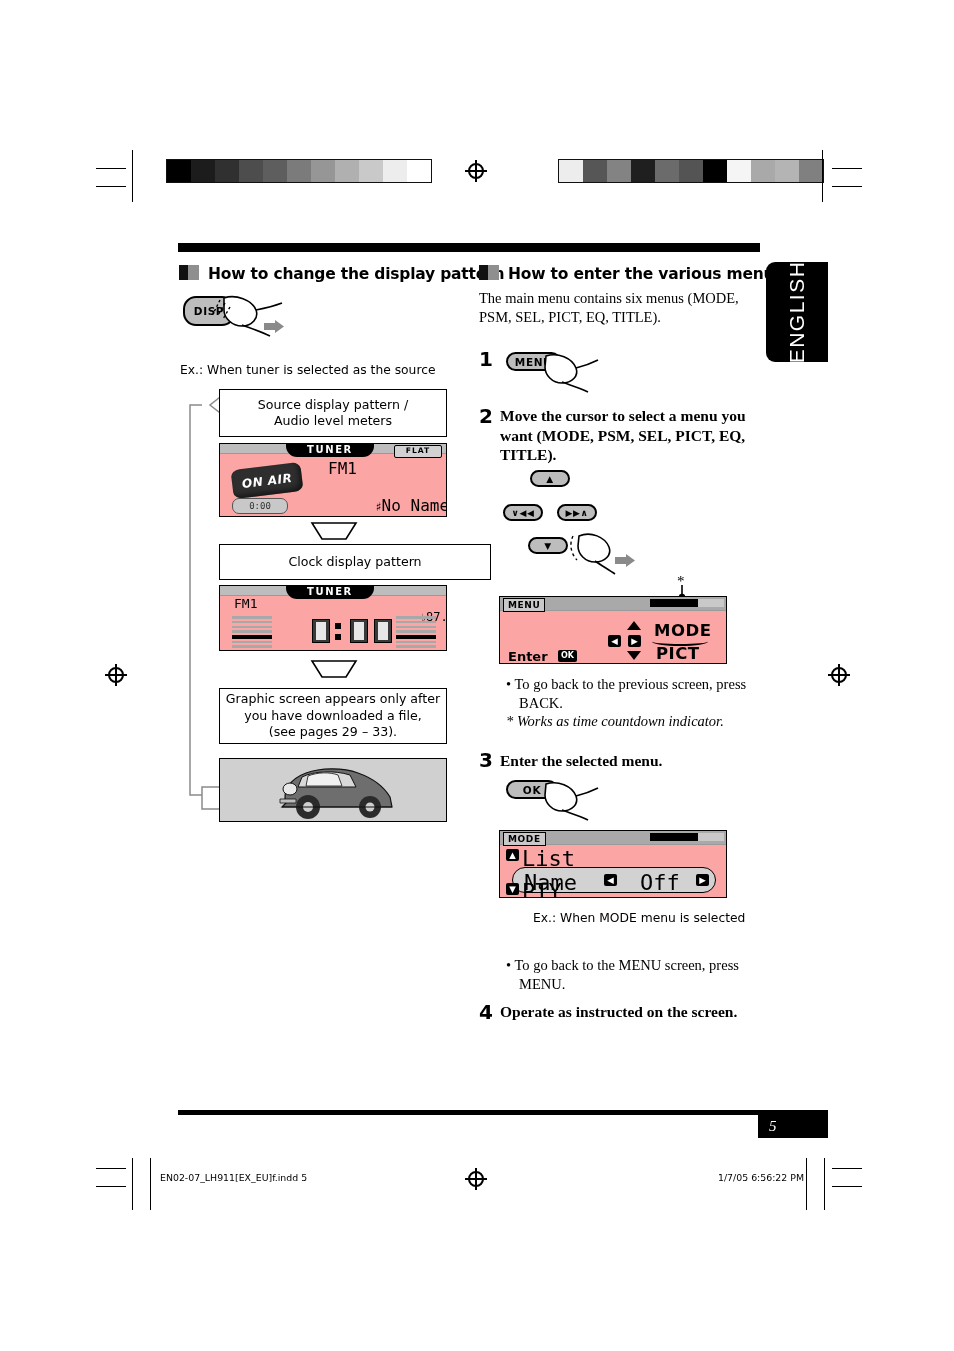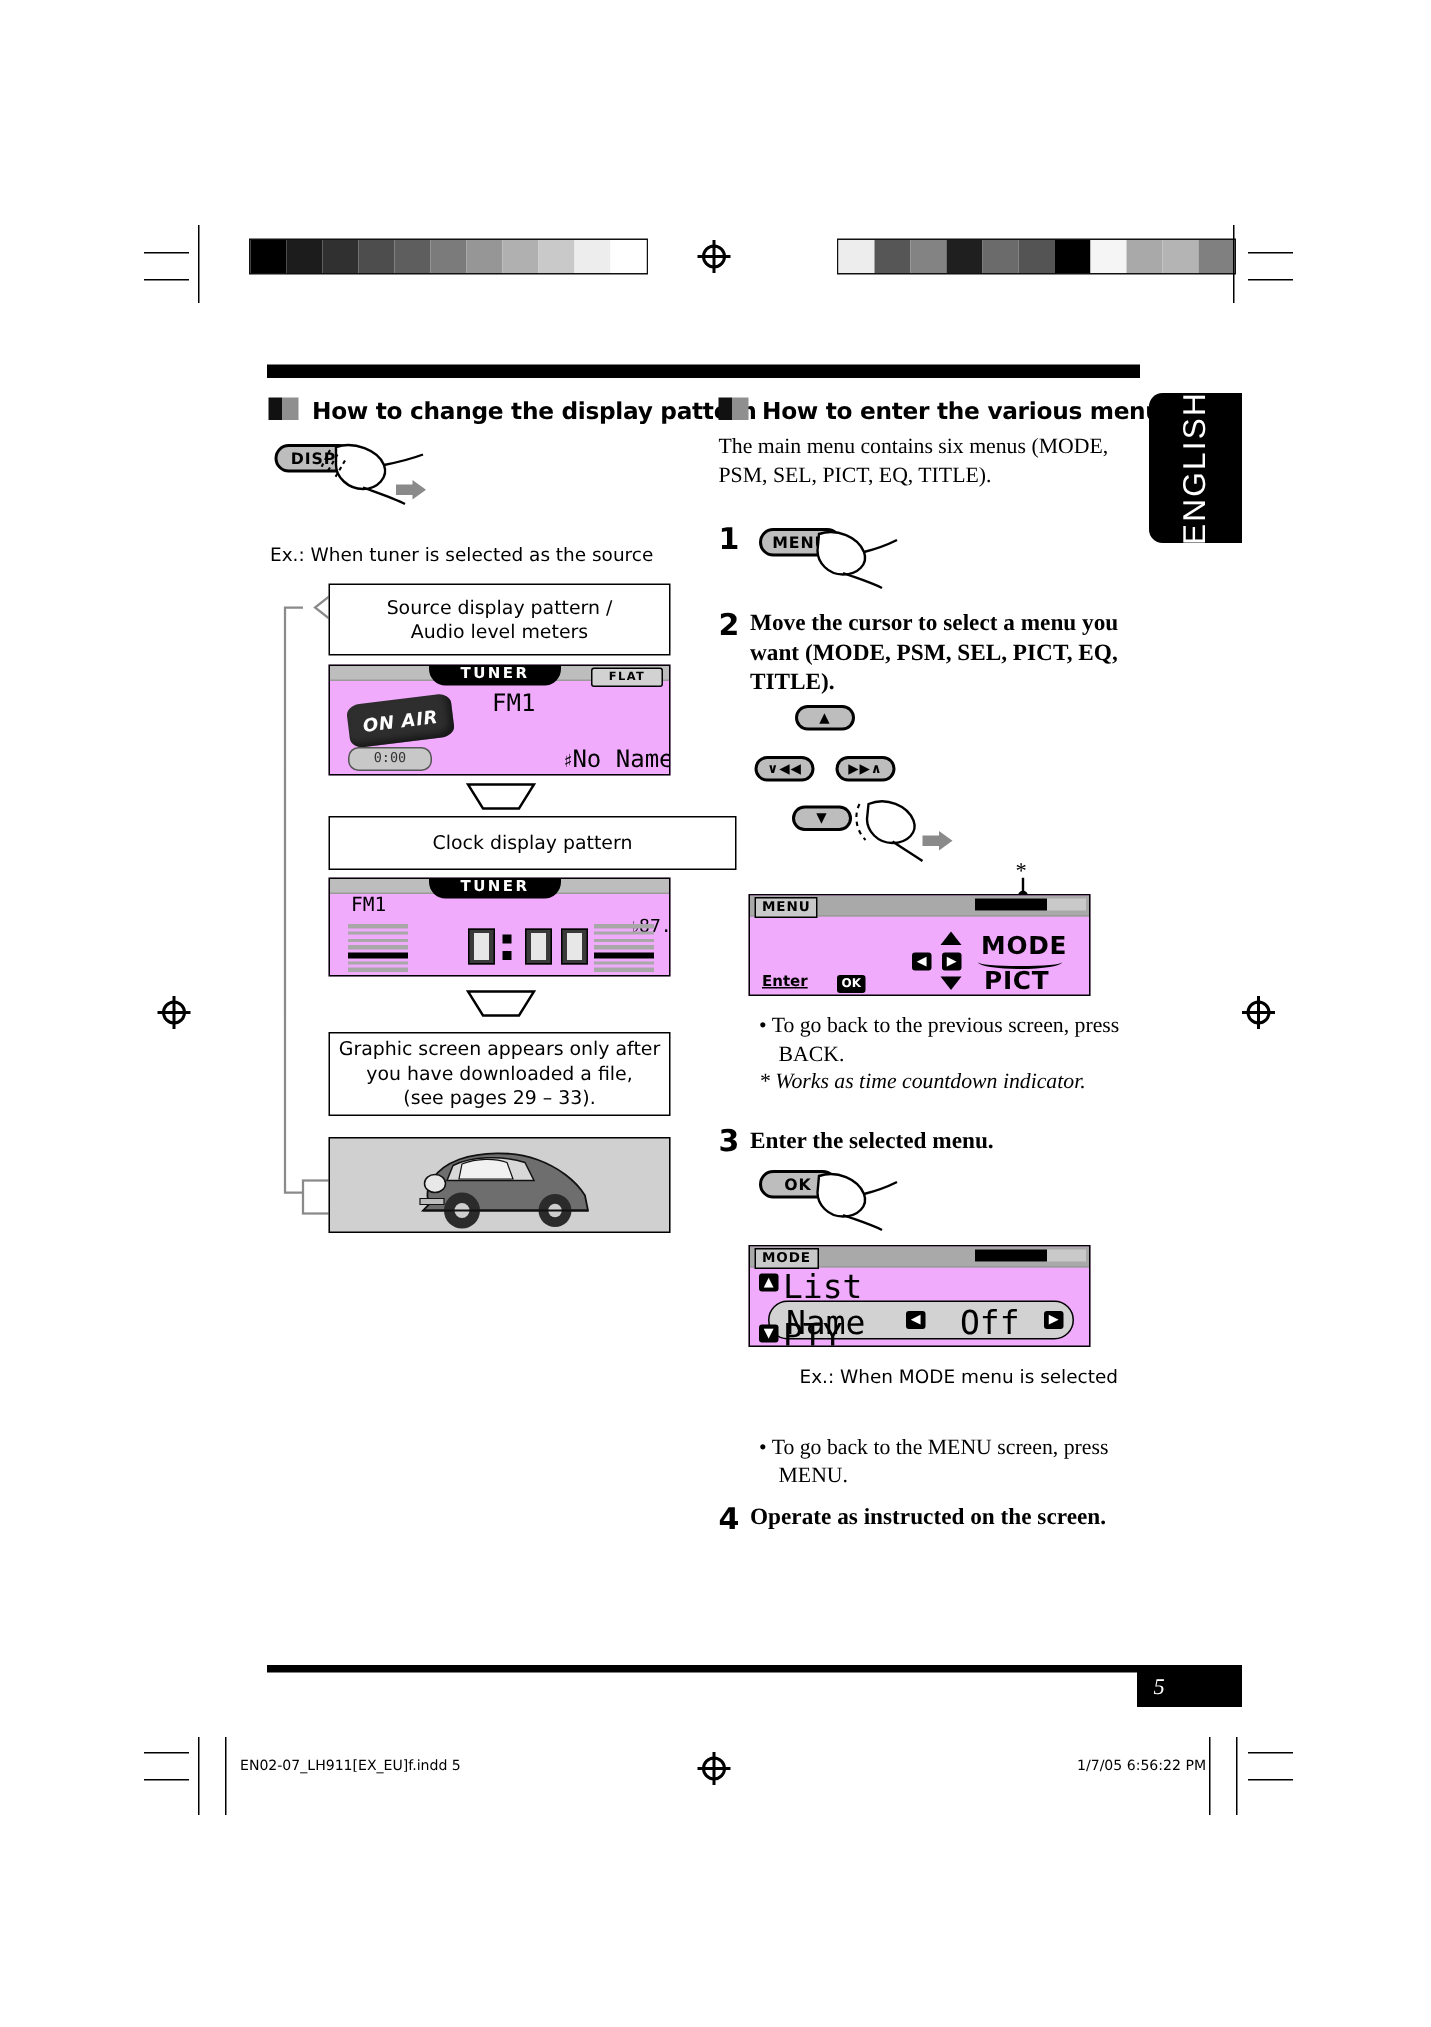--- a/index.html
+++ b/index.html
@@ -30,21 +30,21 @@
   .engtab span{position:absolute;left:50%;top:50%;transform:translate(-50%,-50%) rotate(-90deg);
     color:#fff;font-family:"Liberation Sans",sans-serif;font-size:21px;letter-spacing:1.5px;white-space:nowrap;}
 
   
   .fbox{position:absolute;border:1.6px solid #000;background:#fff;box-sizing:border-box;
         display:flex;align-items:center;justify-content:center;text-align:center;
         font-family:"DejaVu Sans",sans-serif;font-size:12.6px;line-height:16.5px;}
   .downarrow{position:absolute;}
 
   
-  .lcd{position:absolute;background:#f0abfc;border:1.6px solid #000;box-sizing:border-box;overflow:hidden;
+  .lcd{position:absolute;background:#fca5a5;border:1.6px solid #000;box-sizing:border-box;overflow:hidden;
        font-family:"DejaVu Sans Mono",monospace;}
   .lcdtop{position:absolute;left:0;top:0;right:0;height:9px;background:#bdbdbd;border-bottom:1px solid #9a9a9a;}
   .tunertab{position:absolute;background:#000;color:#fff;font-family:"DejaVu Sans",sans-serif;
             font-weight:bold;font-size:10px;letter-spacing:1.6px;text-align:center;
             border-radius:0 0 11px 11px;}
   .flatbox{position:absolute;border:1.4px solid #000;background:#d2d2d2;color:#000;
            font-family:"DejaVu Sans",sans-serif;font-weight:bold;font-size:7.6px;letter-spacing:1px;
            text-align:center;border-radius:2px;}
   .lcdtxt{position:absolute;font-family:"DejaVu Sans Mono",monospace;white-space:pre;}
   .onair{position:absolute;background:#2e2e2e;border-radius:9px/7px;transform:rotate(-7deg);
@@ -67,21 +67,21 @@
           font-family:"DejaVu Sans",sans-serif;font-weight:bold;font-size:9px;letter-spacing:.6px;
           padding:0 4px;line-height:12px;}
   .mbar{position:absolute;height:8px;background:#7f7f7f;}
   .mbar u{position:absolute;left:0;top:0;height:8px;background:#000;}
   .mitem{position:absolute;font-family:"DejaVu Sans",sans-serif;font-weight:bold;font-size:16.5px;
          letter-spacing:.5px;white-space:nowrap;}
   .mcur{position:absolute;border-bottom:2.5px solid #000;border-radius:0 0 60% 60%;height:7px;}
   .kglyph{position:absolute;background:#000;color:#fff;font-family:"DejaVu Sans",sans-serif;
           font-size:8.5px;font-weight:bold;text-align:center;line-height:12px;border-radius:2px;}
   .ktri{position:absolute;width:0;height:0;}
-  .enter{position:absolute;font-family:"DejaVu Sans",sans-serif;font-weight:bold;font-size:10px;text-decoration:underline;}
+  .enter{position:absolute;font-family:"DejaVu Sans",sans-serif;font-weight:bold;font-size:13px;}
   .pill{position:absolute;border:1.6px solid #000;border-radius:15px;background:#d2d2d2;box-sizing:border-box;}
   .modeitem{position:absolute;font-family:"DejaVu Sans Mono",monospace;font-size:22px;white-space:nowrap;}
 
   
   .btn{position:absolute;background:#bdbdbd;border:2px solid #000;border-radius:13px;box-sizing:border-box;
        display:flex;align-items:center;justify-content:center;
        font-family:"DejaVu Sans",sans-serif;font-weight:bold;font-size:10.5px;letter-spacing:.6px;color:#000;}
   .finger{position:absolute;}
   .asterisk{position:absolute;font-family:"Liberation Serif",serif;font-size:15px;}
 
@@ -150,21 +150,21 @@
   <div class="topbar" style="left:178px;top:243px;width:582px;"></div>
 
   <div class="engtab" style="left:766px;top:262px;width:62px;height:100px;">
     <span>ENGLISH</span>
   </div>
 
   <div class="htitle" style="left:179px;top:265px;">
     <i class="hsq"></i><span>How to change the display pattern</span>
   </div>
 
-  <div class="btn" style="left:183px;top:296px;width:52px;height:19px;">
+  <div class="btn" style="left:183px;top:296px;width:52px;height:30px;">
     <span>DISP</span>
   </div>
   <svg class="finger" style="left:212px;top:292px;" width="92" height="48" viewBox="0 0 92 48">
     <path d="M12 6 C24 2 40 8 44 18 C47 26 40 34 30 34 C20 34 12 26 12 18 Z" fill="#fff" stroke="#000" stroke-width="1.6"></path>
     <path d="M30 33 C38 36 50 40 58 44" stroke="#000" stroke-width="1.6" fill="none"></path>
     <path d="M44 18 C54 16 62 14 70 11" stroke="#000" stroke-width="1.6" fill="none"></path>
     <path d="M8 8 L2 20 M13 11 L6 23 M18 15 L11 27" stroke="#000" stroke-width="1.4" stroke-dasharray="2.5 2.5"></path>
     <g transform="translate(52,28)">
       <path d="M0 3 L11 3 L11 0 L20 6.5 L11 13 L11 10 L0 10 Z" fill="#8a8a8a"></path>
     </g>

